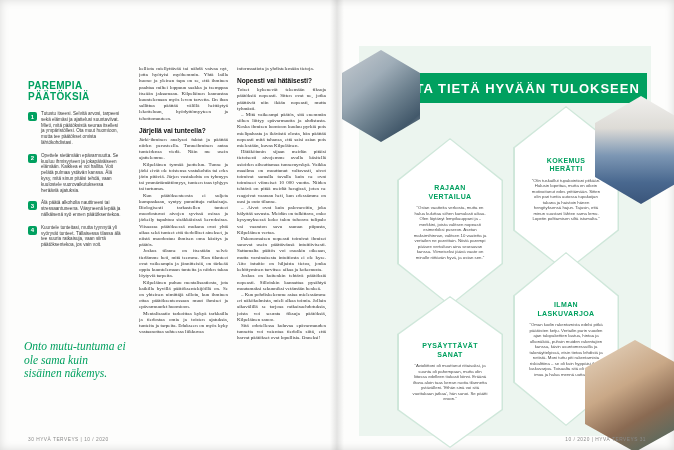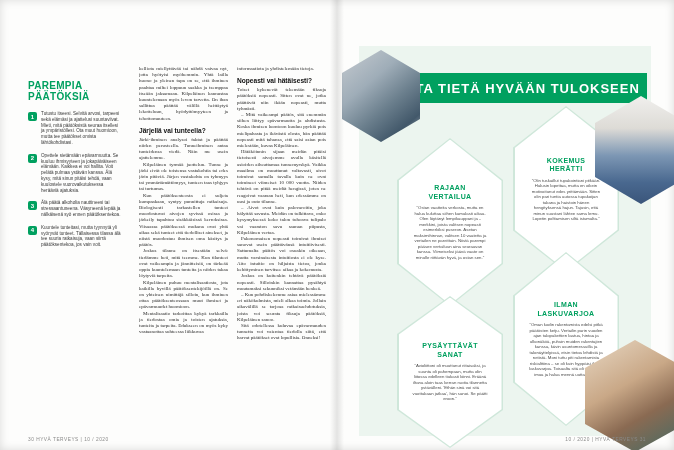--- a/index.html
+++ b/index.html
@@ -117,20 +117,21 @@
       <div class="side-item">
         <div class="side-num">3</div>
         <div class="side-text">Älä päätä alkoholia nauttineesi tai stressaantuneena. Väsyneenä lepää ja nälkäisenä syö ennen päätöksentekoa.</div>
       </div>
       <div class="side-item">
         <div class="side-num">4</div>
         <div class="side-text">Kuuntele tunteitasi, mutta tyynnytä yli vyöryvät tunteet. Tällaisessa tilassa älä tee suuria ratkaisuja, vaan siirrä päätöksentekoa, jos vain voit.</div>
       </div>
     </div>
 
+    <div class="pull-quote">Onto mutu-tuntuma ei ole sama kuin sisäinen näkemys.</div>
 
     <div class="col col-1">
       <p class="flush">kelliota miellyttävää tai nähdä vaivaa nyt, jotta hyötyisi myöhemmin. Yhtä lailla huono ja yleinen tapa on se, että ihminen paahtaa miltei loppuun saakka ja tsemppaa itseään jaksamaan. Kilpeläinen kannustaa kuuntelemaan myös levon tarvetta. On ihan sallittua päättää välillä heittäytyä lekotteluun, hyödyttömyyteen ja tehottomuuteen.</p>
       <h3>Järjellä vai tunteella?</h3>
       <p class="flush">Järki-ihminen analysoi faktat ja päättää niiden perusteella. Tunneihminen antaa tunteidensa viedä. Näin me usein ajattelemme.</p>
       <p>Kilpeläinen tyrmää jaottelun. Tunne ja järki eivät ole toistensa vastakohtia tai edes järin pitäviä. Järjen vastakohta on tyhmyys tai ymmärtämättömyys, tunteen taas tyhjyys tai turtumus.</p>
       <p>Kun päätöksenteosta ei suljeta kumpaakaan, syntyy punnittuja ratkaisuja. Biologisesti tarkastellen tunteet muodostuvat aivojen syvissä osissa ja järkeily tapahtuu sisäkkäisissä kerroksissa. Viisaassa päätöksessä mukana ovat yhtä aikaa sekä tunteet että tiedolliset ainekset, ja niistä muodostuu ihmisen oma käsitys ja päätös.</p>
       <p>Joskus tilanne on itsestään selvä: tiedämme heti, mitä teemme. Kun tilanteet ovat vaikeampia ja jännitteisiä, on tärkeää oppia kuuntelemaan tunteita ja niiden takaa löytyviä tarpeita.</p>
       <p>Kilpeläinen puhuu mentalisaatiosta, jota kaikilla hyvillä päätöksentekijöillä on. Se on yhteinen nimittäjä silloin, kun ihminen ottaa päätöksenteossaan muut ihmiset ja epävarmuudet huomioon.</p>
       <p>Mentalisaatio tarkoittaa kykyä tarkkailla ja tiedostaa omia ja toisten ajatuksia, tunteita ja tarpeita. Edukseen on myös kyky vastaanottaa suhteessa liikkuvaa</p>

